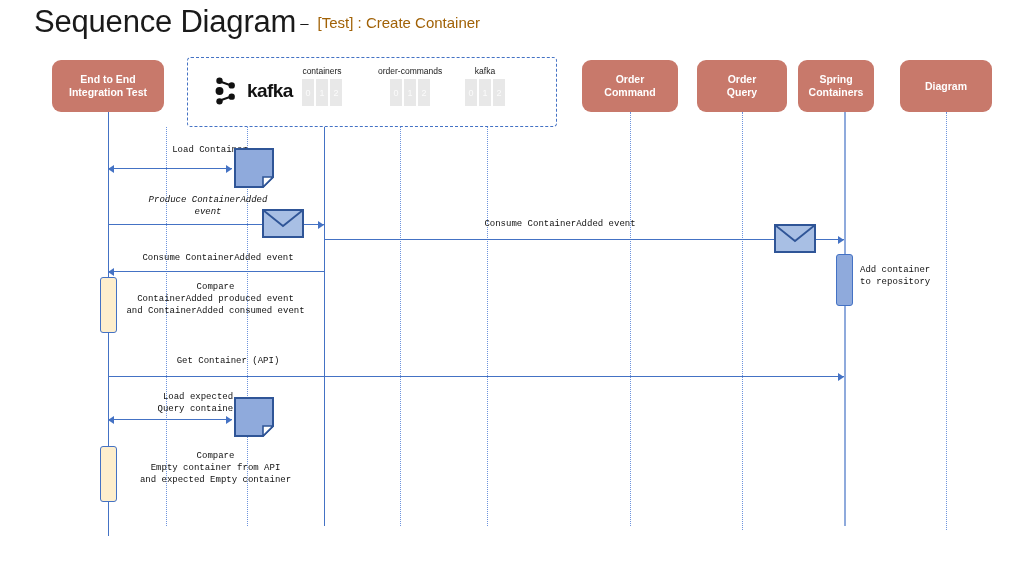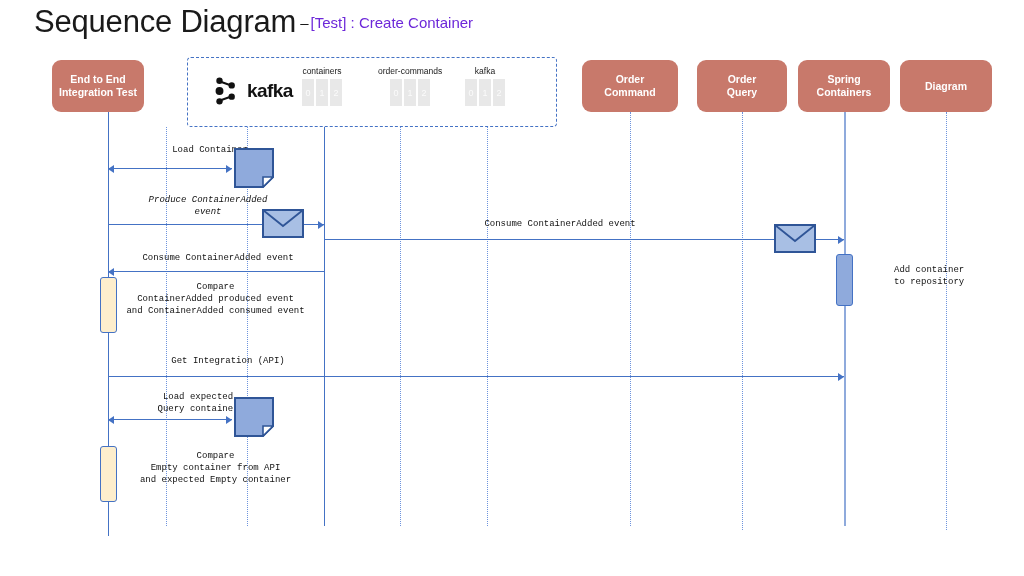--- a/index.html
+++ b/index.html
@@ -32,23 +32,24 @@
   }
   #title-dash {
     font-size: 15px;
     color: #1a1a1a;
     padding: 0 2px 0 4px;
     position: relative;
     top: -4px;
   }
   #title-sub {
     font-size: 15px;
-    color: #6d28d9;
+    color: #a16207;
     position: relative;
     top: -4px;
+    margin-left: 7px;
   }
 
   
   .actor-box {
     position: absolute;
     background: #c8796b;
     border-radius: 9px;
     color: #ffffff;
     font-size: 10.5px;
     font-weight: 700;
@@ -230,33 +231,33 @@
         <div class="topic-label">kafka</div>
         <div class="partitions">
           <div class="partition">0</div>
           <div class="partition">1</div>
           <div class="partition">2</div>
         </div>
       </div>
     </div>
 
   <div id="actors-layer">
-      <div class="actor-box" style="left: 52px; top: 60px; width: 92px; height: 52px;">
+      <div class="actor-box" style="left: 52px; top: 60px; width: 112px; height: 52px;">
         <span>End to End
 Integration Test</span>
       </div>
       <div class="actor-box" style="left: 582px; top: 60px; width: 96px; height: 52px;">
         <span>Order
 Command</span>
       </div>
       <div class="actor-box" style="left: 697px; top: 60px; width: 90px; height: 52px;">
         <span>Order
 Query</span>
       </div>
-      <div class="actor-box" style="left: 798px; top: 60px; width: 92px; height: 52px;">
+      <div class="actor-box" style="left: 798px; top: 60px; width: 76px; height: 52px;">
         <span>Spring
 Containers</span>
       </div>
       <div class="actor-box" style="left: 900px; top: 60px; width: 92px; height: 52px;">
         <span>Diagram</span>
       </div>
     </div>
 
   <div id="messages-layer">
       <div class="msg-line" style="left: 108px; top: 168px; width: 124px;"></div>
@@ -268,21 +269,21 @@
       <div class="msg-label" style="left: 108px; top: 195px; width: 200px; font-style: italic;">Produce ContainerAdded
 event</div>
       <div class="msg-line" style="left: 324px; top: 239px; width: 520px;"></div>
       <div class="arrow-head right" style="top: 235.5px; left: 838px;"></div>
       <div class="msg-label" style="left: 460px; top: 219px; width: 200px;">Consume ContainerAdded event</div>
       <div class="msg-line" style="left: 108px; top: 271px; width: 216px;"></div>
       <div class="arrow-head left" style="top: 267.5px; left: 108px;"></div>
       <div class="msg-label" style="left: 118px; top: 253px; width: 200px;">Consume ContainerAdded event</div>
       <div class="msg-line" style="left: 108px; top: 376px; width: 736px;"></div>
       <div class="arrow-head right" style="top: 372.5px; left: 838px;"></div>
-      <div class="msg-label" style="left: 138px; top: 356px; width: 180px;">Get Integration (API)</div>
+      <div class="msg-label" style="left: 138px; top: 356px; width: 180px;">Get Container (API)</div>
       <div class="msg-line" style="left: 108px; top: 419px; width: 124px;"></div>
       <div class="arrow-head right" style="top: 415.5px; left: 226px;"></div>
       <div class="arrow-head left" style="top: 415.5px; left: 108px;"></div>
       <div class="msg-label" style="left: 108px; top: 392px; width: 180px;">Load expected
 Query container</div>
     </div>
 
   <div id="activations-layer">
       <div class="activation cream" style="left: 100px; top: 277px; width: 17px; height: 56px;"></div>
       <div class="activation blue" style="left: 836px; top: 254px; width: 17px; height: 52px;"></div>
@@ -305,20 +306,20 @@
       <svg width="40" height="40" viewBox="0 0 40 40" style="position: absolute; left: 234px; top: 397px;">
         <path d="M1 1 H39 V29 L29 39 H1 Z" fill="#8faadc" stroke="#2f5597" stroke-width="2"></path>
         <path d="M39 29 L29 29 L29 39 Z" fill="#ffffff" stroke="#2f5597" stroke-width="1.6"></path>
       </svg>
     </div>
 
   <div id="notes-layer">
       <div class="note-text" style="left: 108px; top: 281px; width: 215px; text-align: center;">Compare
 ContainerAdded produced event
 and ContainerAdded consumed event</div>
-      <div class="note-text" style="left: 894px; top: 264px; width: 120px; text-align: left;">Add container
+      <div class="note-text" style="left: 860px; top: 264px; width: 120px; text-align: left;">Add container
 to repository</div>
       <div class="note-text" style="left: 108px; top: 450px; width: 215px; text-align: center;">Compare
 Empty container from API
 and expected Empty container</div>
     </div>
 
 </div>
 
 </body></html>

